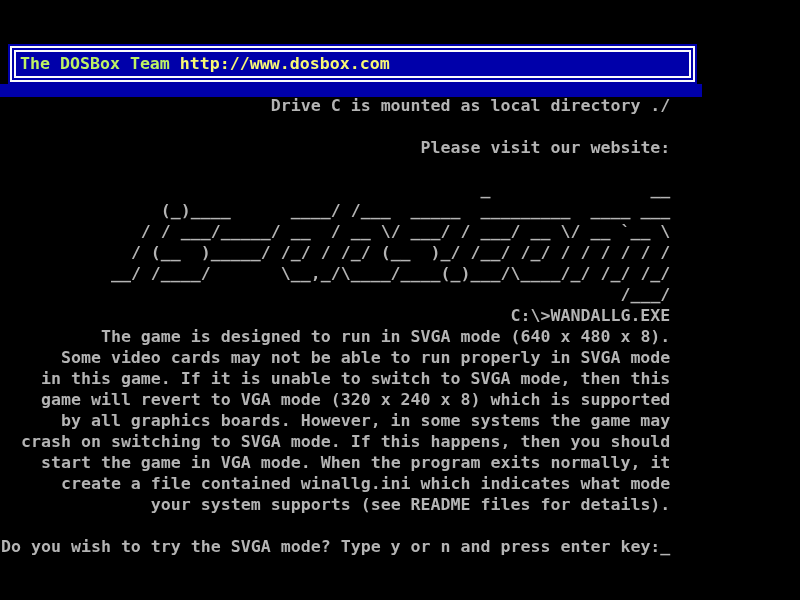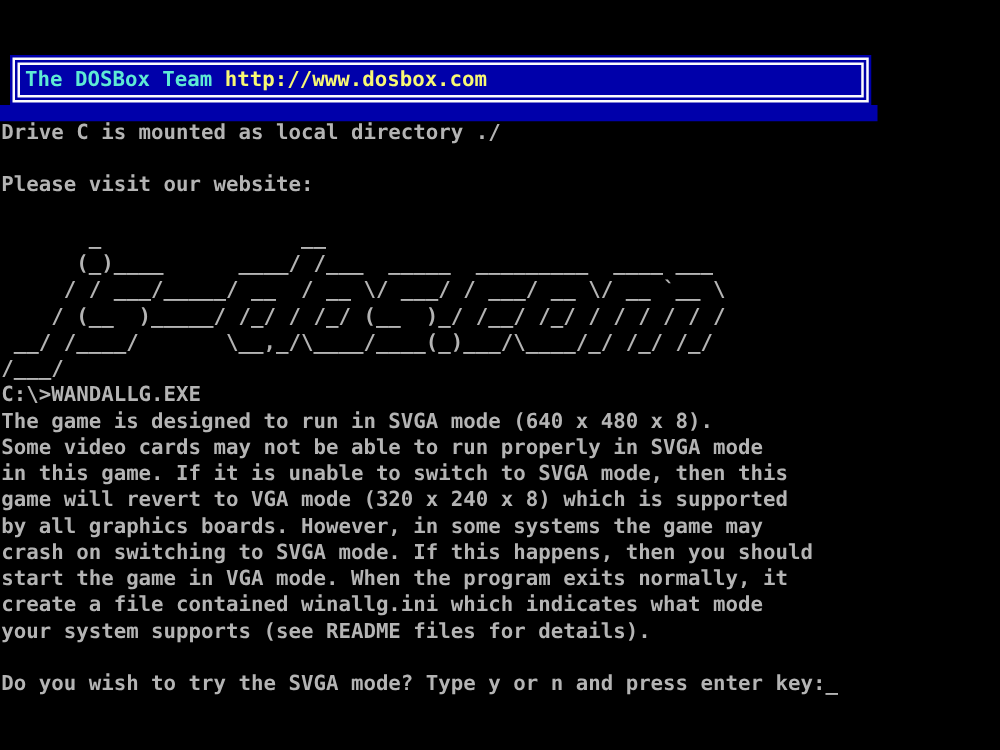--- a/index.html
+++ b/index.html
@@ -39,40 +39,41 @@
   }
   .banner-text {
     position: absolute;
     left: 12px; top: 7px;
     white-space: pre;
     font-size: 16.6px;
     font-weight: bold;
     line-height: 26px;
     letter-spacing: 0;
   }
-  .banner-team { color: #5eead4; }
+  .banner-team { color: #bef264; }
   .banner-url  { color: #f8f874; margin-top: 28px; }
   
   .banner-shadow {
     position: absolute;
     left: 0; top: 84px;
     width: 702px; height: 13px;
     background: #0000aa;
   }
   
   .terminal {
     position: absolute;
     left: 1px; top: 95px;
     margin: 0;
     white-space: pre;
     font-family: "DejaVu Sans Mono", "Liberation Mono", monospace;
     font-size: 16.6px;
     font-weight: bold;
     line-height: 21px;
     color: #b4b4b4;
+    text-align: right;
   }
 </style>
 </head>
 <body>
 
 <div class="screen">
 
   <div class="banner-box">
     <div class="banner-border-outer"></div>
     <div class="banner-border-inner"></div>

